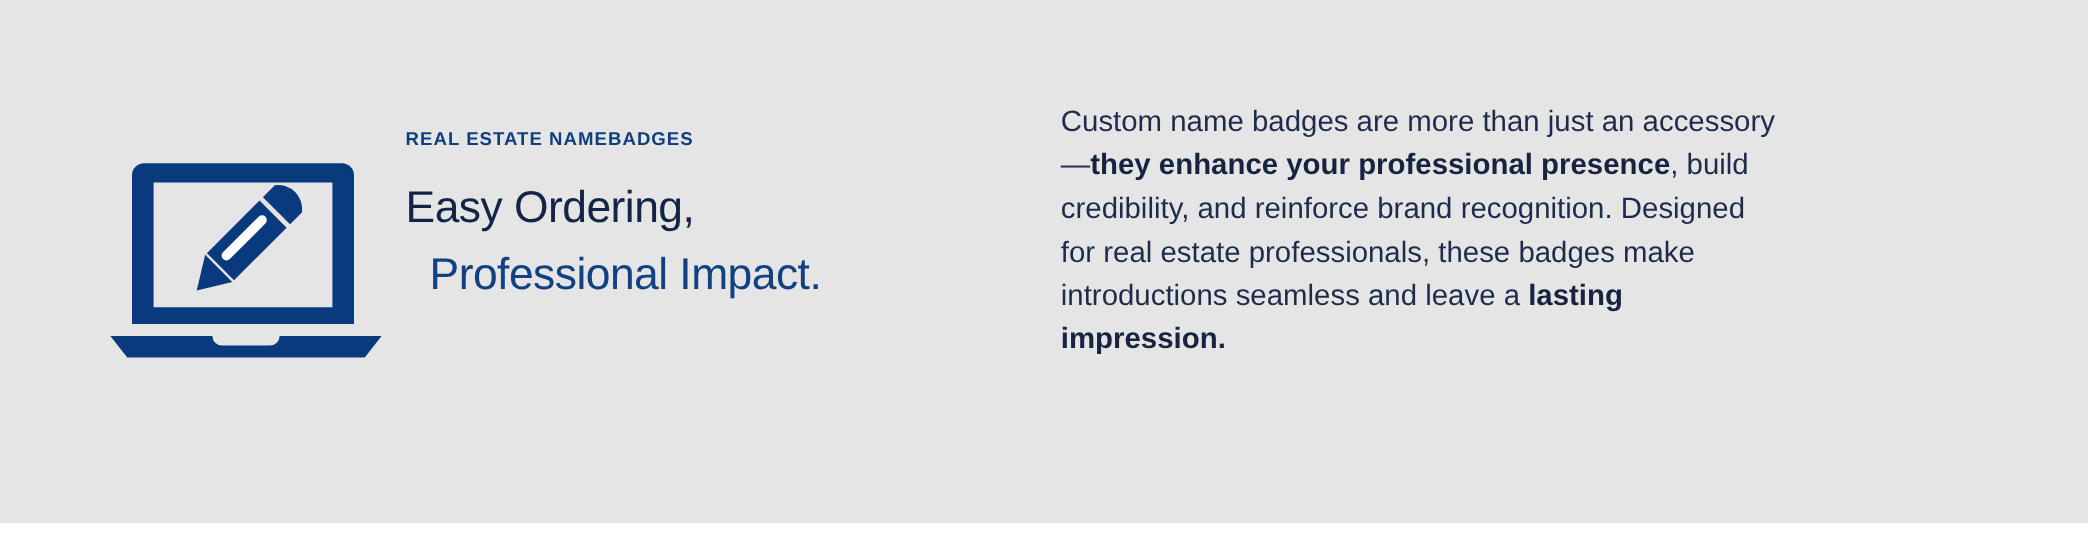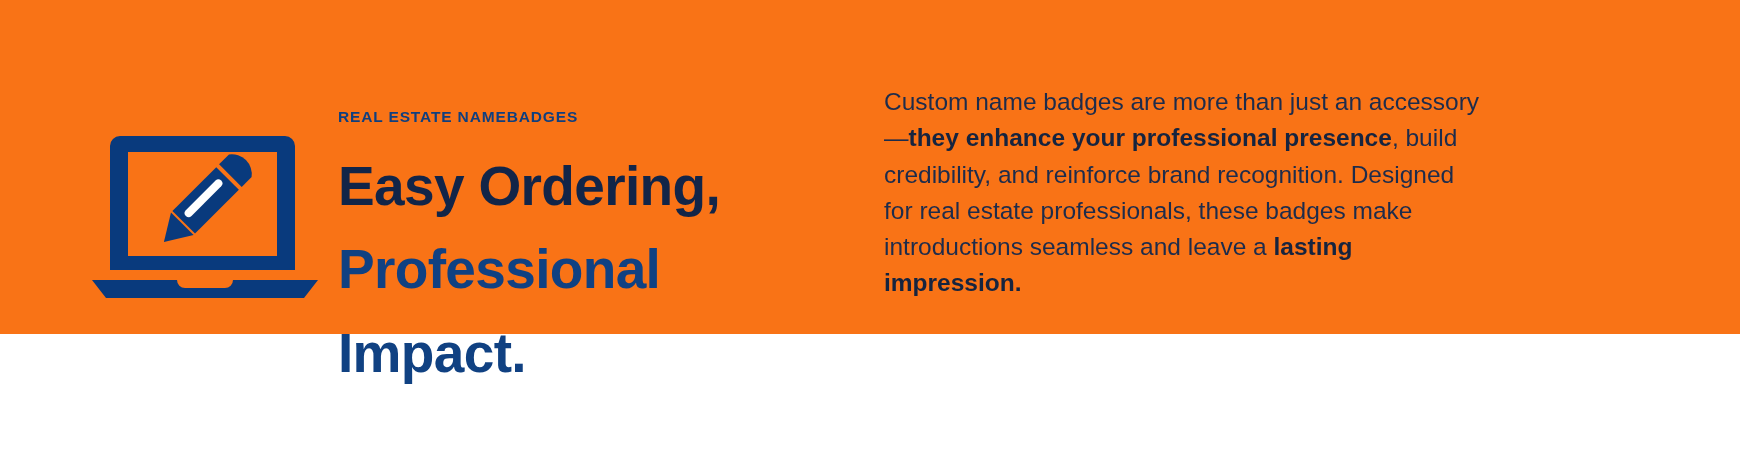--- a/index.html
+++ b/index.html
@@ -10,22 +10,22 @@
     width: 1740px;
     height: 450px;
     background: #ffffff;
     font-family: "Liberation Sans", sans-serif;
     overflow: hidden;
   }
 
   .promo-section {
     position: relative;
     width: 1740px;
-    height: 334px;
-    background: #f97316;
+    height: 436px;
+    background: #e5e5e5;
     box-sizing: border-box;
   }
 
   
   .icon-block {
     position: absolute;
     left: 90px;
     top: 128px;
     width: 235px;
     height: 175px;
@@ -47,32 +47,33 @@
     font-size: 15.5px;
     font-weight: bold;
     letter-spacing: 0.055em;
     color: #0f3f7f;
     line-height: 1.2;
     margin: 0 0 18px 0;
     white-space: nowrap;
   }
   .headline {
     margin: 0;
-    font-size: 55px;
-    font-weight: bold;
+    font-size: 37px;
+    font-weight: normal;
     line-height: 1.52;
     letter-spacing: -0.012em;
   }
   .headline-line-1 {
     display: block;
     color: #122548;
   }
   .headline-line-2 {
     display: block;
     color: #104182;
+    margin-left: 20px;
   }
 
   
   .copy-block {
     position: absolute;
     left: 884px;
     top: 84px;
     width: 600px;
   }
   .copy-text {

